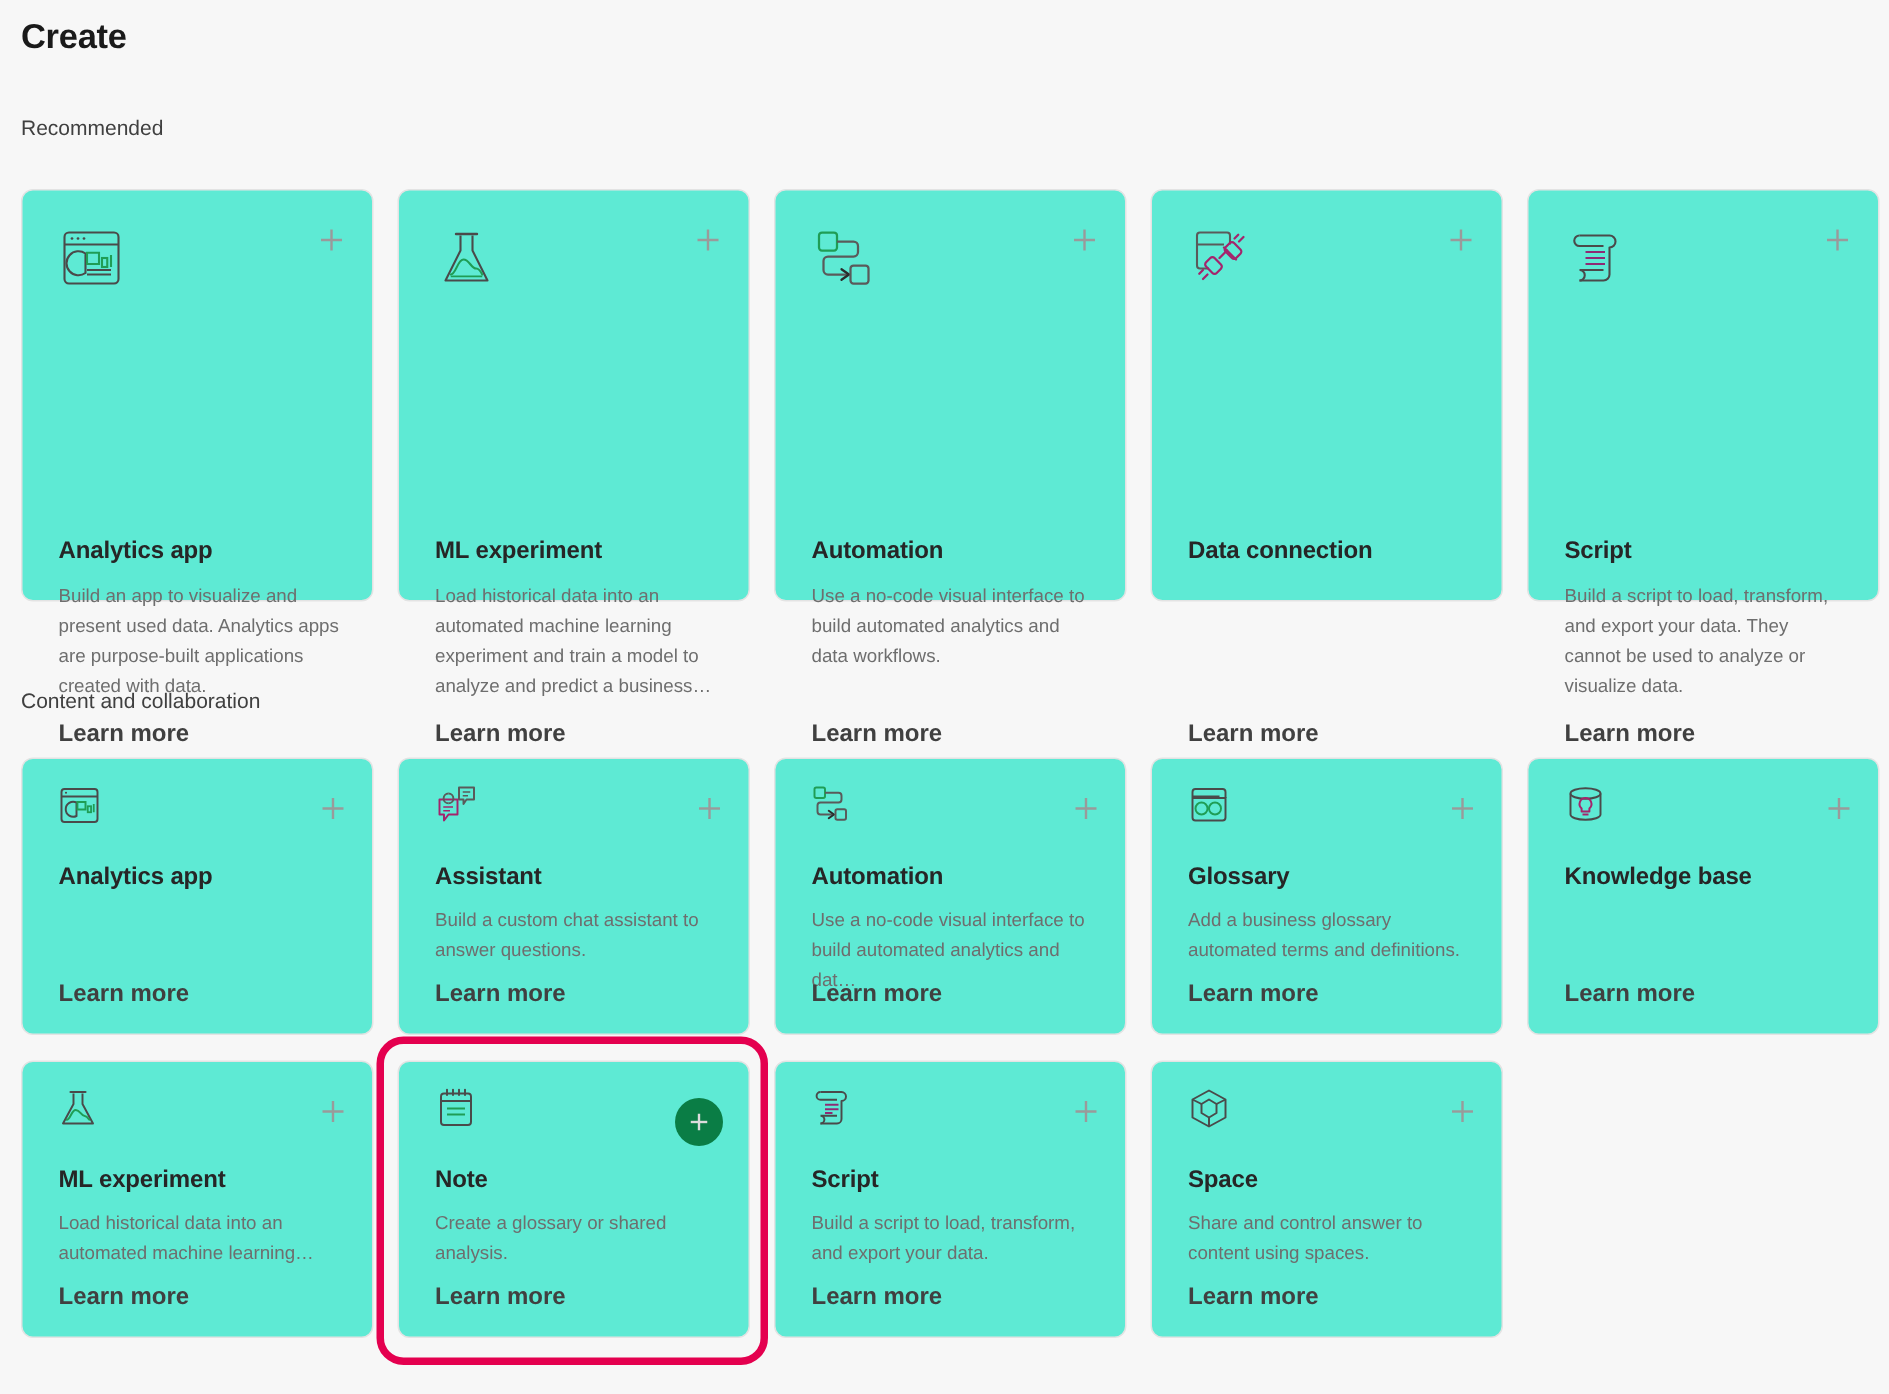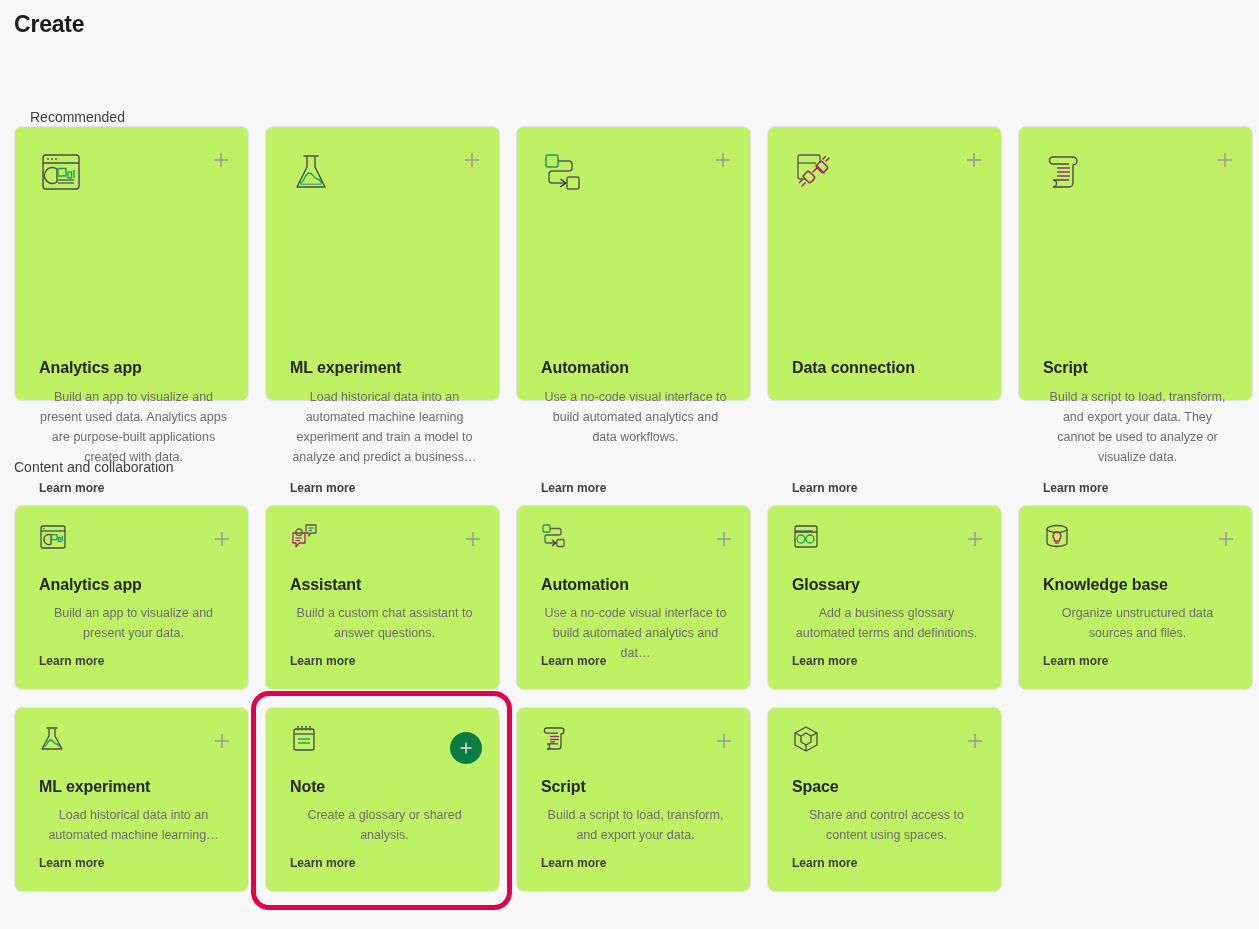--- a/index.html
+++ b/index.html
@@ -14,35 +14,34 @@
 
   .page-title {
     position: absolute; left: 14px; top: 11px;
     font-size: 23px; font-weight: 700; color: #1a1a1a;
     letter-spacing: -0.2px;
   }
 
   .section-label {
     font-size: 14px; color: #404040; font-weight: 400;
   }
-  #sec1-label { position: absolute; left: 30px; top: 77px; margin-top: 32px; }
+  #sec1-label { position: absolute; left: 14px; top: 77px; }
   #sec2-label { position: absolute; left: 14px; top: 459px; }
 
   .grid { position: absolute; display: flex; gap: 16px; }
   #grid-recommended { left: 14px; top: 126px; }
   #grid-collab-1 { left: 14px; top: 505px; }
   #grid-collab-2 { left: 14px; top: 707px; }
 
   .card {
-    background: #bef264;
+    background: #5eead4;
     border: 1px solid #e3e3e3;
     border-radius: 8px;
     position: relative;
     cursor: pointer;
-    text-align: center;
   }
   .card.lg { width: 235px; height: 275px; }
   .card.sm { width: 235px; height: 185px; }
 
   .card-icon {
     position: absolute; left: 24px; top: 22px;
     width: 48px; height: 48px;
     display: flex; align-items: flex-start; justify-content: flex-start;
   }
   .card.sm .card-icon { left: 23px; top: 16px; width: 32px; height: 32px; }
@@ -74,21 +73,21 @@
 
   .card-desc {
     position: absolute; left: 24px; right: 20px;
     font-size: 12.5px; line-height: 20px; color: #6e6e6e;
   }
   .card.lg .card-desc { top: 260px; }
   .card.sm .card-desc { top: 97px; }
 
   .card-link {
     position: absolute; left: 24px;
-    font-size: 12px; font-weight: 700; color: #404040;
+    font-size: 16px; font-weight: 700; color: #404040;
     cursor: pointer;
   }
   .card.lg .card-link { top: 354px; }
   .card.sm .card-link { top: 148px; }
 
   
   .highlight-ring {
     position: absolute;
     left: 251px; top: 691px;
     width: 261px; height: 219px;
@@ -238,21 +237,20 @@
           <line x1="24.5" y1="14" x2="24.5" y2="19.5" stroke="#1f9d55" stroke-width="1.2"></line>
         </svg>
       </div>
       <div class="plus-btn">
         <svg width="18" height="18" viewBox="0 0 18 18">
             <line x1="9" y1="2" x2="9" y2="16" stroke="#9a9a9a" stroke-width="1.6"></line>
             <line x1="2" y1="9" x2="16" y2="9" stroke="#9a9a9a" stroke-width="1.6"></line>
           </svg>
       </div>
       <div class="card-title">Analytics app</div>
-      <div class="card-desc">Build an app to visualize and present your data.</div>
       <div class="card-link">Learn more</div>
     </div>
 
     <div class="card sm">
       <div class="card-icon">
         <svg width="30" height="30" viewBox="0 0 30 30">
           <path d="M17 3 L27 3 L27 11 L22 11 L20 14 L20 11 L17 11 Z" fill="none" stroke="#5a5a5a" stroke-width="1.3" stroke-linejoin="round"></path>
           <line x1="19.5" y1="6" x2="24.5" y2="6" stroke="#5a5a5a" stroke-width="1.1"></line>
           <line x1="19.5" y1="8.5" x2="23" y2="8.5" stroke="#5a5a5a" stroke-width="1.1"></line>
           <path d="M4 11 L16 11 L16 21 L10 21 L7 25 L7 21 L4 21 Z" fill="none" stroke="#a4246c" stroke-width="1.3" stroke-linejoin="round"></path>
@@ -324,21 +322,20 @@
           <line x1="13" y1="21" x2="17" y2="21" stroke="#a4246c" stroke-width="1.3"></line>
         </svg>
       </div>
       <div class="plus-btn">
         <svg width="18" height="18" viewBox="0 0 18 18">
             <line x1="9" y1="2" x2="9" y2="16" stroke="#9a9a9a" stroke-width="1.6"></line>
             <line x1="2" y1="9" x2="16" y2="9" stroke="#9a9a9a" stroke-width="1.6"></line>
           </svg>
       </div>
       <div class="card-title">Knowledge base</div>
-      <div class="card-desc">Organize unstructured data sources and files.</div>
       <div class="card-link">Learn more</div>
     </div>
 
   </div>
 
   <div class="grid" id="grid-collab-2">
 
     <div class="card sm">
       <div class="card-icon">
         <svg width="30" height="30" viewBox="0 0 30 30">
@@ -414,21 +411,21 @@
           <line x1="10" y1="12" x2="4" y2="9" stroke="#4a4a4a" stroke-width="1.3"></line>
         </svg>
       </div>
       <div class="plus-btn">
         <svg width="18" height="18" viewBox="0 0 18 18">
             <line x1="9" y1="2" x2="9" y2="16" stroke="#9a9a9a" stroke-width="1.6"></line>
             <line x1="2" y1="9" x2="16" y2="9" stroke="#9a9a9a" stroke-width="1.6"></line>
           </svg>
       </div>
       <div class="card-title">Space</div>
-      <div class="card-desc">Share and control access to content using spaces.</div>
+      <div class="card-desc">Share and control answer to content using spaces.</div>
       <div class="card-link">Learn more</div>
     </div>
 
   </div>
 
   <div class="highlight-ring"></div>
 
 </div>
 
 </body></html>

